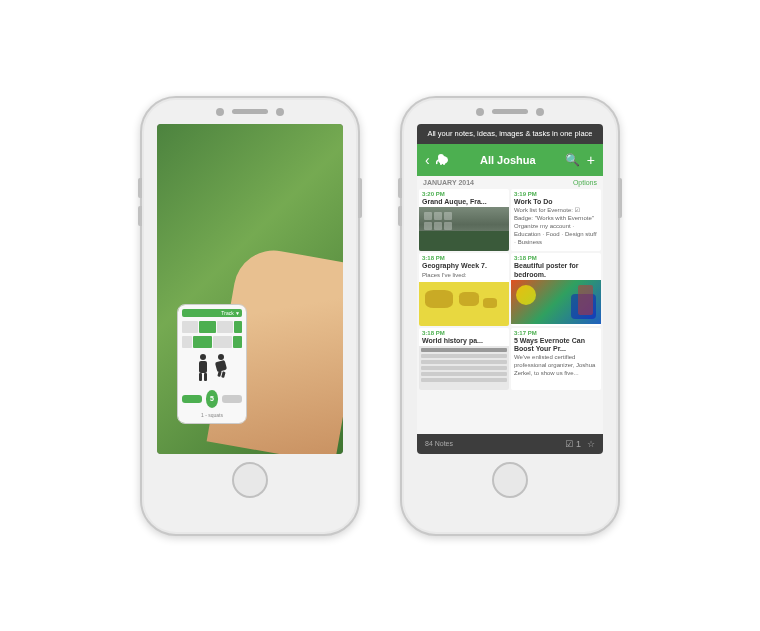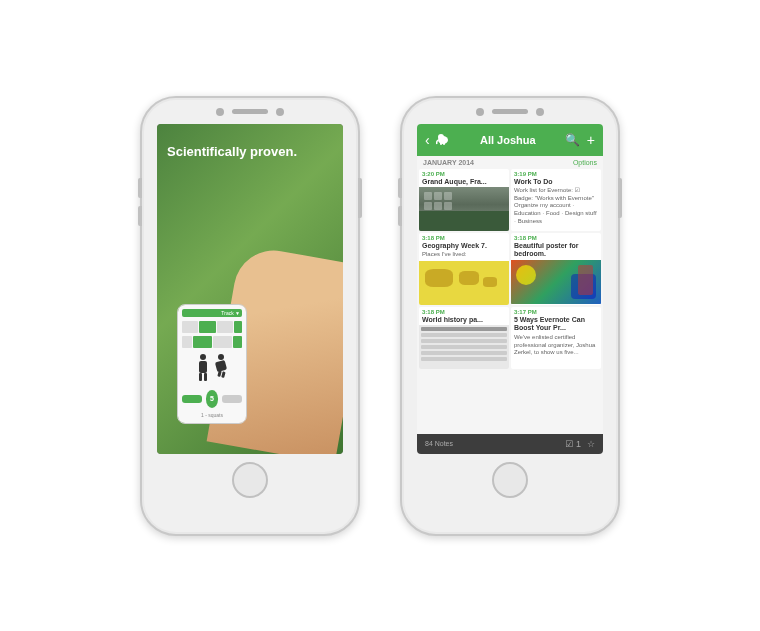--- a/index.html
+++ b/index.html
@@ -425,21 +425,20 @@
     <div class="phone-camera"></div>
   </div>
   <div class="phone-side-button"></div>
   <div class="phone-side-button2"></div>
   <div class="phone-side-button3"></div>
   <div class="phone-screen">
     <div class="fitness-screen">
       <div class="fitness-bg"></div>
       <div class="fitness-hand-bg"></div>
       <div class="fitness-text">
-        <div class="fitness-title">Scientifically proven.</div>
       </div>
       <div class="fitness-mini-phone">
         <div class="fitness-mini-screen">
           <div class="mini-top-bar">
             <span style="color:#fff;font-size:5px;">Track ▼</span>
           </div>
           <div style="display:flex;gap:1px;margin-top:2px;">
             <div class="mini-box"></div>
             <div class="mini-box green"></div>
             <div class="mini-box"></div>
@@ -491,20 +490,23 @@
     <div class="phone-camera"></div>
     <div class="phone-speaker"></div>
     <div class="phone-camera"></div>
   </div>
   <div class="phone-side-button"></div>
   <div class="phone-side-button2"></div>
   <div class="phone-side-button3"></div>
   <div class="phone-screen">
     <div class="evernote-screen">
 
+      <div class="evernote-promo">
+        <span>All your notes, ideas, images &amp; tasks in one place</span>
+      </div>
 
       <div class="evernote-nav">
         <span class="evernote-back">‹</span>
         <span style="font-size:10px;">
           <svg width="14" height="14" viewBox="0 0 14 14" fill="white">
             <ellipse cx="7" cy="8" rx="5" ry="4"></ellipse>
             <ellipse cx="5" cy="5" rx="3" ry="3"></ellipse>
             <rect x="4" y="10" width="2" height="3" rx="1"></rect>
             <rect x="7" y="10" width="2" height="3" rx="1"></rect>
             <path d="M2 8 Q0 10 1 12" stroke="white" stroke-width="1.5" fill="none"></path>

